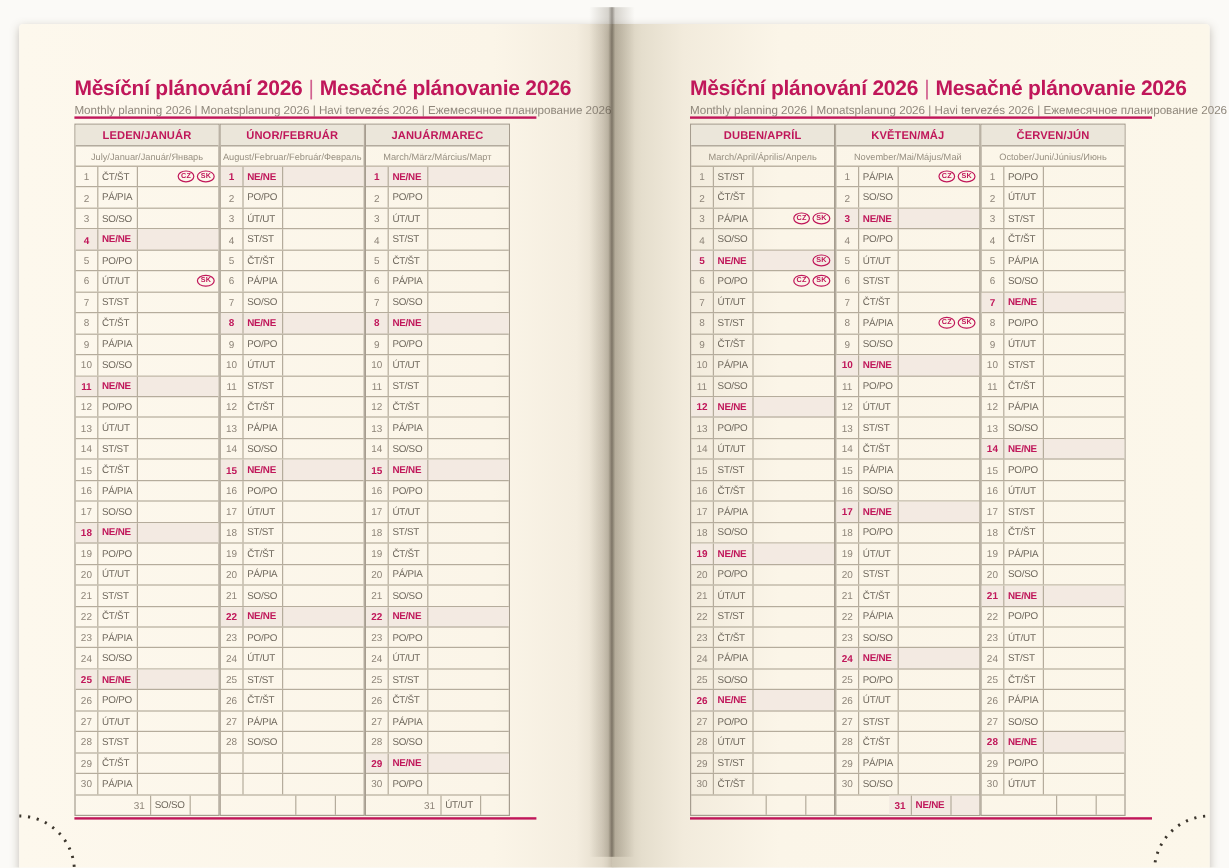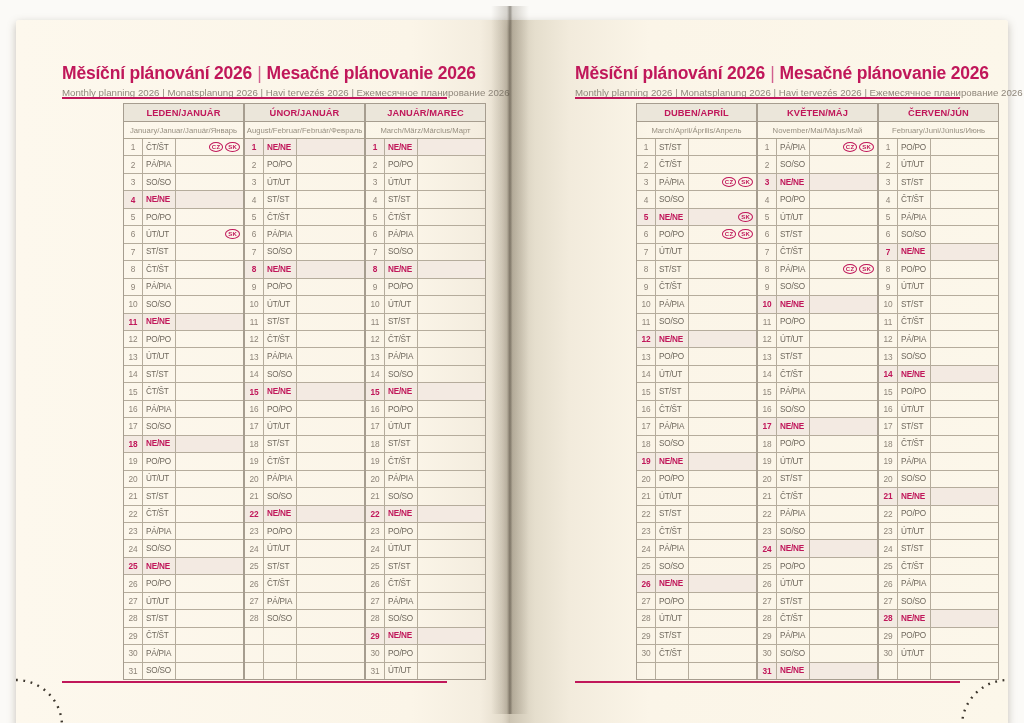--- a/index.html
+++ b/index.html
@@ -30,38 +30,38 @@
   .title .sep{color:#d1608f;font-weight:normal;padding:0 5px;}
   .subtitle{
     position:absolute;top:67px;width:385px;text-align:center;
     font-size:9.7px;color:#8f877b;white-space:nowrap;
   }
   .rule{position:absolute;width:385px;height:2px;background:#c0175a;}
   .rule.top{top:77px;}
   .rule.bottom{top:661px;}
   .page.left .title,.page.left .subtitle,.page.left .rule,.page.left .months{left:46px;}
   .page.right .title,.page.right .subtitle,.page.right .rule,.page.right .months{left:65px;}
-  .months{position:absolute;top:83px;width:424px;display:flex;justify-content:flex-end;}
+  .months{position:absolute;top:83px;width:424px;display:flex;justify-content:flex-start;}
   .month{
     width:121px;height:577px;box-sizing:border-box;
     display:flex;flex-direction:column;
     border:1px solid #a69d8f;
   }
   .mname{
     flex:0 0 17px;display:flex;align-items:center;justify-content:center;
     background:#ebe6da;border-bottom:1px solid #a69d8f;
     color:#c0175a;font-weight:bold;font-size:9.3px;letter-spacing:.1px;white-space:nowrap;
   }
   .msub{
     flex:0 0 16px;display:flex;align-items:center;justify-content:center;
     border-bottom:1px solid #aea593;
     color:#978f80;font-size:7.7px;white-space:nowrap;
   }
   .mrow{flex:1 1 0;display:flex;border-bottom:1px solid #b5ac9c;min-height:0;}
-  .mrow:last-child{border-bottom:none;}
+  .mrow:last-child{border-bottom:none;margin-left:44px;}
   .cell{box-sizing:border-box;}
   .num{
     flex:0 0 19px;border-right:1px solid #b5ac9c;
     display:flex;align-items:center;justify-content:center;
     font-size:8.3px;color:#8d8478;
   }
   .dn{
     flex:0 0 33px;border-right:1px solid #b5ac9c;
     display:flex;align-items:center;padding-left:3px;
     font-size:8.2px;color:#6e675c;letter-spacing:-.2px;white-space:nowrap;
@@ -84,21 +84,21 @@
 
 <div class="spread">
 
   <div class="page left">
     <div class="title"><span>Měsíční plánování 2026</span><span class="sep">|</span><span>Mesačné plánovanie 2026</span></div>
     <div class="subtitle">Monthly planning 2026 | Monatsplanung 2026 | Havi tervezés 2026 | Ежемесячное планирование 2026</div>
     <div class="rule top"></div>
     <div class="months">
         <div class="month">
           <div class="mname">LEDEN/JANUÁR</div>
-          <div class="msub">January/Januar/Január/Январь</div>
+          <div class="msub">July/Januar/Január/Январь</div>
           <div class="mrow">
             <div class="cell num">1</div>
             <div class="cell dn">ČT/ŠT</div>
             <div class="cell note">
               <span class="badge">CZ</span>
               <span class="badge">SK</span>
             </div>
           </div>
           <div class="mrow">
             <div class="cell num">2</div>
@@ -247,21 +247,21 @@
             <div class="cell dn">PÁ/PIA</div>
             <div class="cell note"></div>
           </div>
           <div class="mrow">
             <div class="cell num">31</div>
             <div class="cell dn">SO/SO</div>
             <div class="cell note"></div>
           </div>
         </div>
         <div class="month">
-          <div class="mname">ÚNOR/JANUÁR</div>
+          <div class="mname">ÚNOR/FEBRUÁR</div>
           <div class="msub">August/Februar/Február/Февраль</div>
           <div class="mrow sunday">
             <div class="cell num">1</div>
             <div class="cell dn">NE/NE</div>
             <div class="cell note"></div>
           </div>
           <div class="mrow">
             <div class="cell num">2</div>
             <div class="cell dn">PO/PO</div>
             <div class="cell note"></div>
@@ -912,21 +912,21 @@
             <div class="cell note"></div>
           </div>
           <div class="mrow sunday">
             <div class="cell num">31</div>
             <div class="cell dn">NE/NE</div>
             <div class="cell note"></div>
           </div>
         </div>
         <div class="month">
           <div class="mname">ČERVEN/JÚN</div>
-          <div class="msub">February/Juni/Június/Июнь</div>
+          <div class="msub">October/Juni/Június/Июнь</div>
           <div class="mrow">
             <div class="cell num">1</div>
             <div class="cell dn">PO/PO</div>
             <div class="cell note"></div>
           </div>
           <div class="mrow">
             <div class="cell num">2</div>
             <div class="cell dn">ÚT/UT</div>
             <div class="cell note"></div>
           </div>

